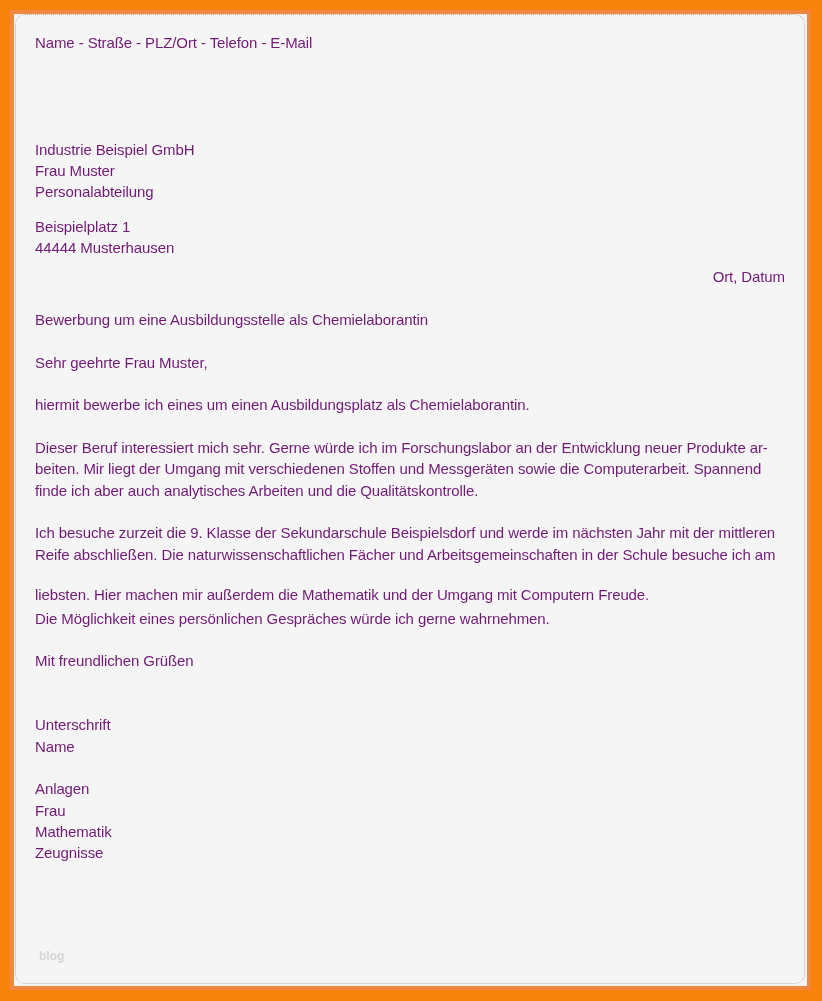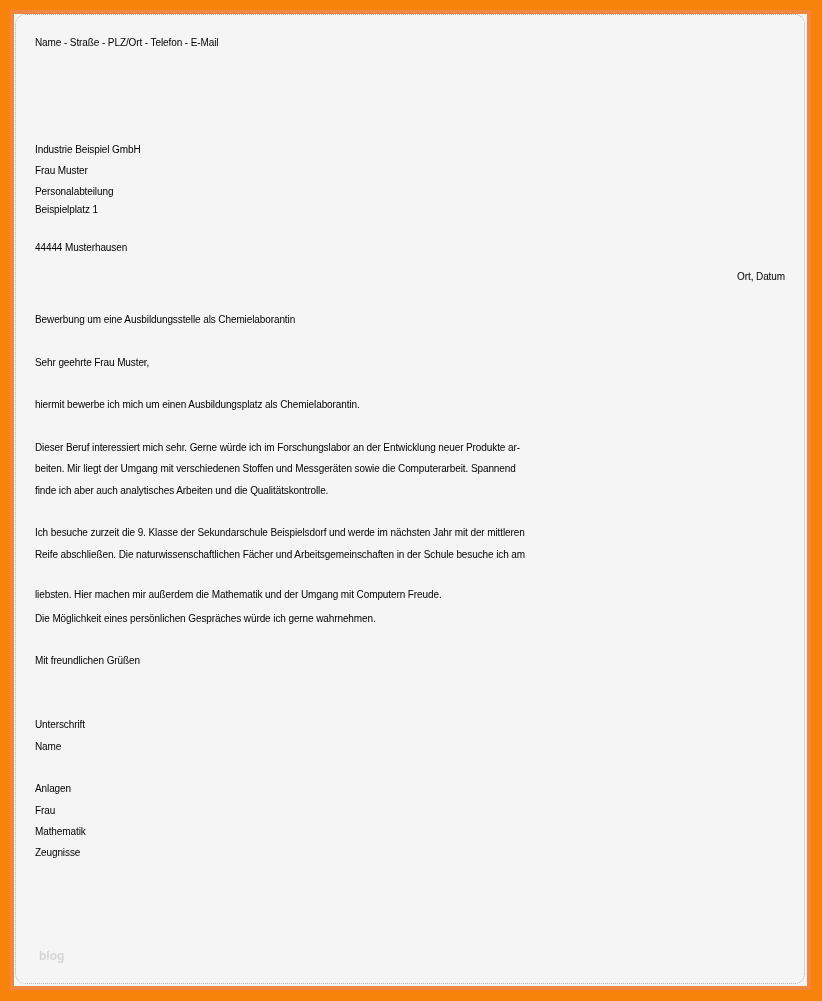--- a/index.html
+++ b/index.html
@@ -15,49 +15,49 @@
   .page {
     position: absolute; left: 14px; top: 14px; width: 793px; height: 972px;
     background: #f5f5f5;
   }
   .dotted {
     position: absolute; left: 15px; top: 14px; width: 790px; height: 970px;
     border: 1px dotted #b8b0aa; border-radius: 10px; box-sizing: border-box;
   }
   .line {
     position: absolute; left: 35px;
-    font-size: 10px; line-height: 20px; color: #000000;
+    font-size: 15px; line-height: 20px; color: #701a75;
     white-space: nowrap; letter-spacing: -0.1px;
   }
   .right { left: auto; right: 37px; text-align: right; }
   .watermark {
     position: absolute; left: 39px; top: 949px;
     font-size: 12px; color: #d4d4d4; font-weight: bold;
   }
 </style>
 </head>
 <body>
 
 <div class="band"></div>
 <div class="page"></div>
 <div class="dotted"></div>
 
 <div class="line" style="top:33px">Name - Straße - PLZ/Ort - Telefon - E-Mail</div>
 
 <div class="line" style="top:140px">Industrie Beispiel GmbH</div>
 <div class="line" style="top:161px">Frau Muster</div>
 <div class="line" style="top:182px">Personalabteilung</div>
-<div class="line" style="top:200px">Beispielplatz 1</div>
+<div class="line" style="top:217px">Beispielplatz 1</div>
 <div class="line" style="top:238px">44444 Musterhausen</div>
 
 <div class="line right" style="top:267px">Ort, Datum</div>
 
 <div class="line" style="top:310px">Bewerbung um eine Ausbildungsstelle als Chemielaborantin</div>
 <div class="line" style="top:353px">Sehr geehrte Frau Muster,</div>
-<div class="line" style="top:395px">hiermit bewerbe ich mich um einen Ausbildungsplatz als Chemielaborantin.</div>
+<div class="line" style="top:395px">hiermit bewerbe ich eines um einen Ausbildungsplatz als Chemielaborantin.</div>
 
 <div class="line" style="top:438px">Dieser Beruf interessiert mich sehr. Gerne würde ich im Forschungslabor an der Entwicklung neuer Produkte ar-</div>
 <div class="line" style="top:459px">beiten. Mir liegt der Umgang mit verschiedenen Stoffen und Messgeräten sowie die Computerarbeit.  Spannend</div>
 <div class="line" style="top:481px">finde ich aber auch analytisches Arbeiten und die Qualitätskontrolle.</div>
 
 <div class="line" style="top:523px">Ich besuche zurzeit die 9. Klasse der Sekundarschule Beispielsdorf und werde im nächsten Jahr mit der mittleren</div>
 <div class="line" style="top:545px">Reife abschließen. Die naturwissenschaftlichen Fächer und Arbeitsgemeinschaften in der Schule besuche ich am</div>
 <div class="line" style="top:585px">liebsten. Hier machen mir außerdem die Mathematik und der Umgang mit Computern Freude.</div>
 
 <div class="line" style="top:609px">Die Möglichkeit eines persönlichen Gespräches würde ich gerne wahrnehmen.</div>

